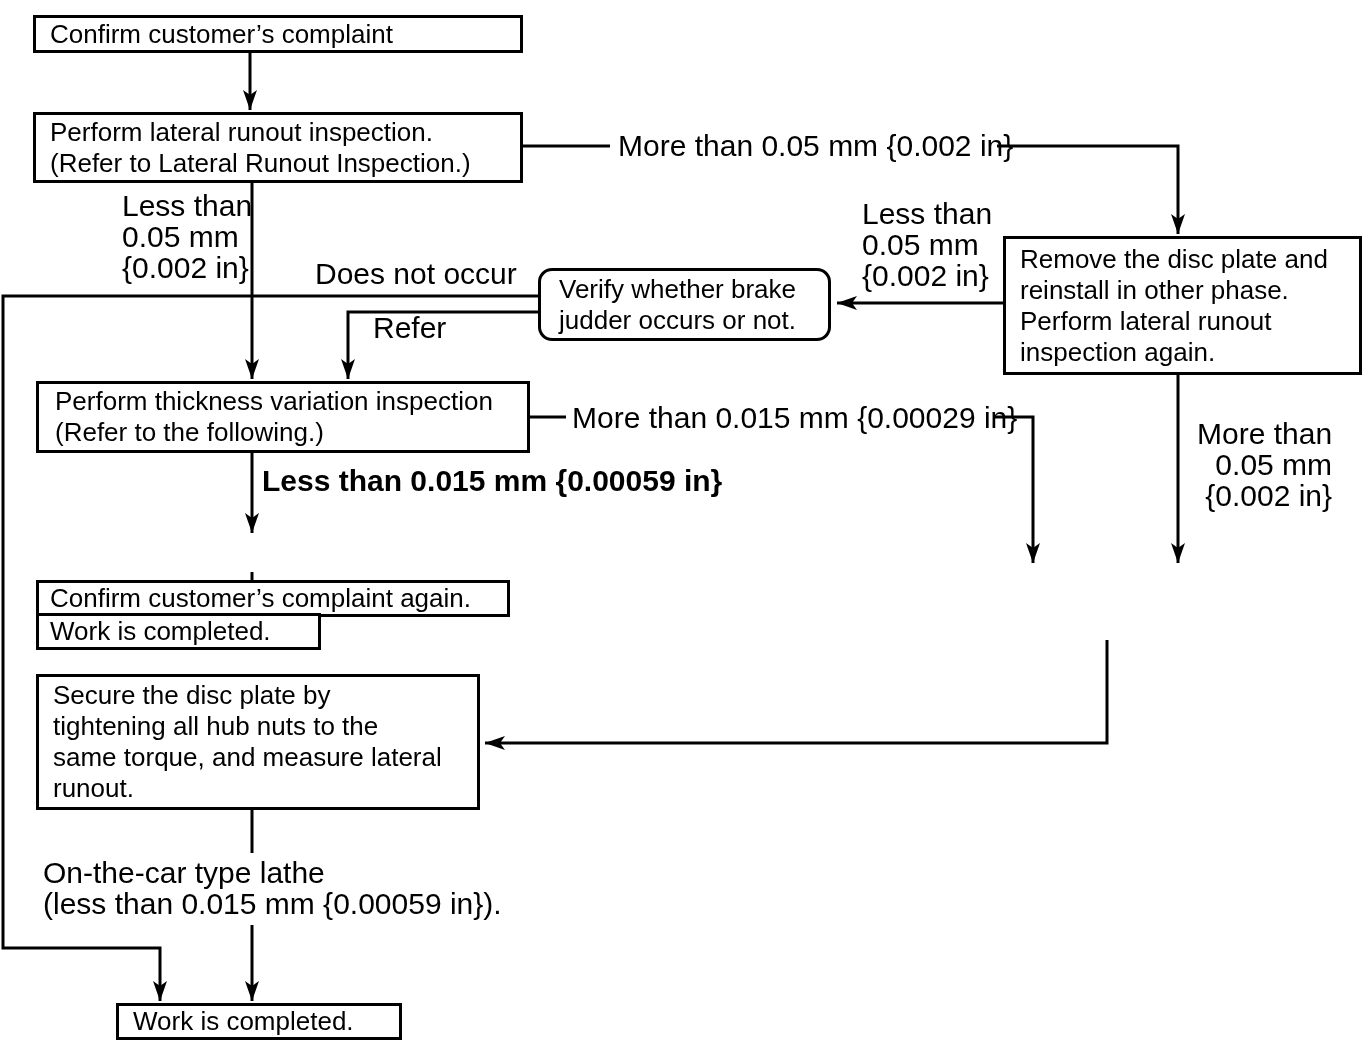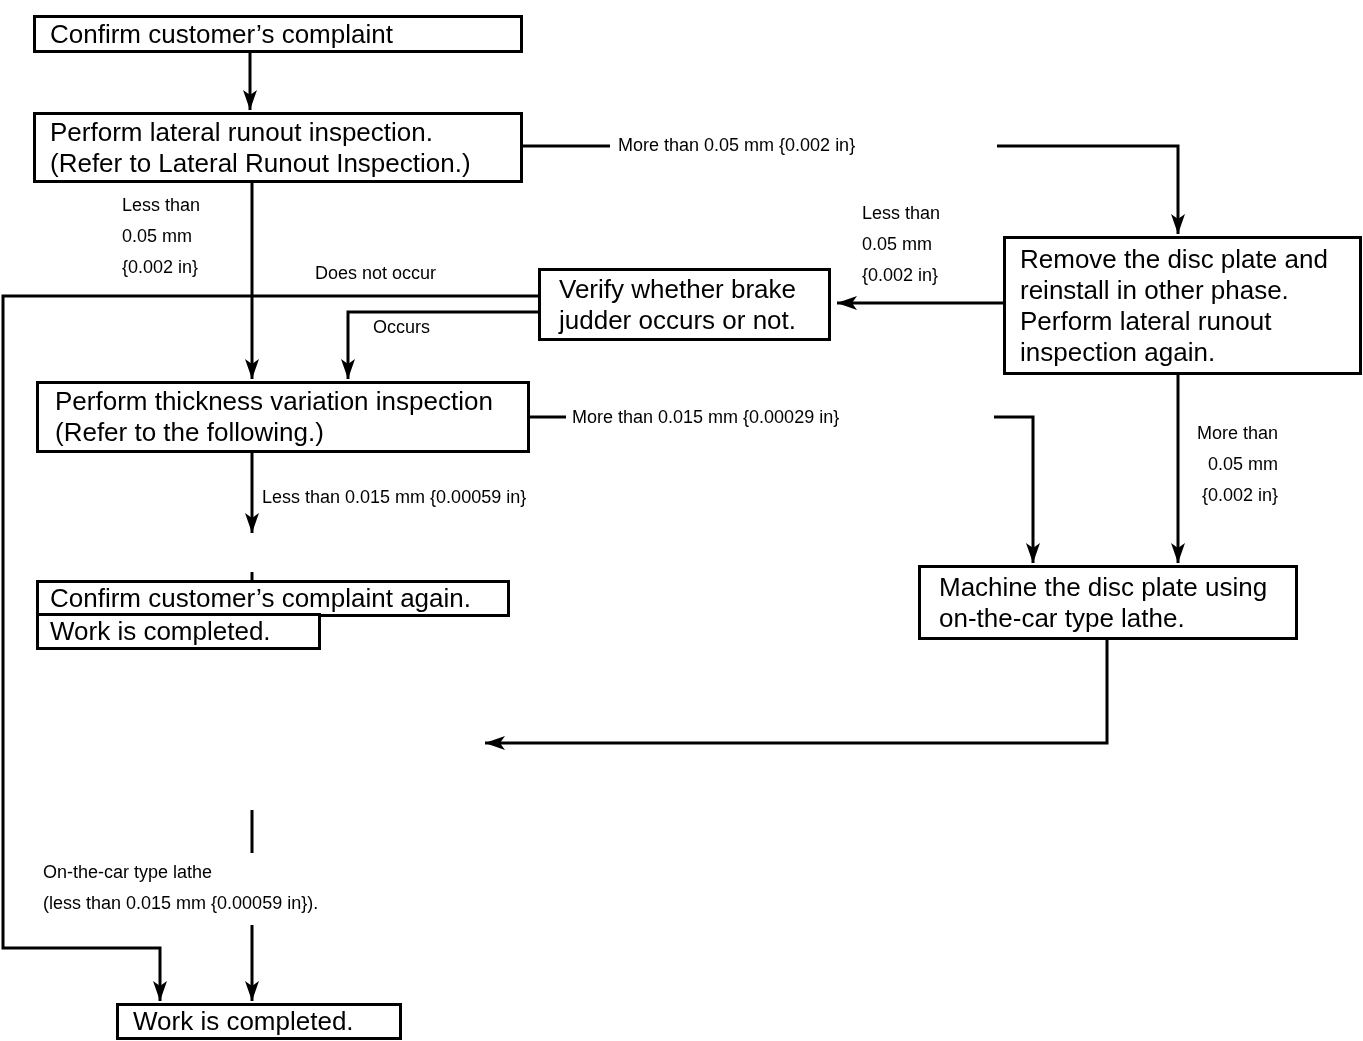--- a/index.html
+++ b/index.html
@@ -9,21 +9,21 @@
   }
   #wires { position:absolute; left:0; top:0; width:1363px; height:1041px; }
   .node {
     position:absolute; box-sizing:border-box;
     border:3px solid #000; background:#fff;
     display:flex; align-items:center;
     padding-left:14px; padding-right:4px;
     font-size:26px; line-height:31px; white-space:pre;
   }
   .elabel {
-    position:absolute; font-size:18px; line-height:31px; white-space:pre;
+    position:absolute; font-size:30px; line-height:31px; white-space:pre;
   }
 </style>
 </head>
 <body>
 
 <div id="stage">
 
   <svg id="wires" viewBox="0 0 1363 1041" fill="none" stroke="#000" stroke-width="3">
     <defs>
       <marker id="arw" markerUnits="userSpaceOnUse" markerWidth="22" markerHeight="16" refX="20" refY="7" orient="auto">
@@ -47,54 +47,56 @@
   <div class="node" style="left:33px; top:15px; width:490px; height:38px;">Confirm customer’s complaint</div>
 
   <div class="node" style="left:1003px; top:236px; width:359px; height:139px;">Remove the disc plate and
 reinstall in other phase.
 Perform lateral runout
 inspection again.</div>
 
   <div class="node" style="left:33px; top:112px; width:490px; height:71px;">Perform lateral runout inspection.
 (Refer to Lateral Runout Inspection.)</div>
 
-  <div class="node" style="left:538px; top:268px; width:293px; height:73px; padding-left:18px;">Verify whether brake
+  <div class="node" style="left:538px; top:268px; width:293px; height:73px; padding-left:18px;border-radius:14px;">Verify whether brake
 judder occurs or not.</div>
 
   <div class="node" style="left:36px; top:381px; width:494px; height:72px; padding-left:16px;">Perform thickness variation inspection
 (Refer to the following.)</div>
 
   <div class="node" style="left:36px; top:535px; width:474px; height:37px; padding-left:11px;margin-top:45px;">Confirm customer’s complaint again.</div>
 
   <div class="node" style="left:36px; top:613px; width:285px; height:37px; padding-left:11px;">Work is completed.</div>
 
-  <div class="node" style="left:918px; top:565px; width:380px; height:75px; padding-left:18px;">Machine the disc plate using
-on-the-car type lathe.</div>
 
+  <div class="node" style="left:36px; top:674px; width:444px; height:136px;">Secure the disc plate by
+tightening all hub nuts to the
+same torque, and measure lateral
+runout.</div>
 
   <div class="node" style="left:116px; top:1003px; width:286px; height:37px;">Work is completed.</div>
 
   <div class="elabel" style="left:618px; top:130px;">More than 0.05 mm {0.002 in}</div>
 
   <div class="elabel" style="left:122px; top:190px;">Less than
 0.05 mm
 {0.002 in}</div>
 
   <div class="elabel" style="left:862px; top:198px;">Less than
 0.05 mm
 {0.002 in}</div>
 
   <div class="elabel" style="left:315px; top:258px;">Does not occur</div>
 
-  <div class="elabel" style="left:373px; top:312px;">Occurs</div>
+  <div class="elabel" style="left:373px; top:312px;">Refer</div>
 
   <div class="elabel" style="left:572px; top:402px;">More than 0.015 mm {0.00029 in}</div>
 
   <div class="elabel" style="left:1197px; top:418px;text-align:right;">More than
 0.05 mm
 {0.002 in}</div>
 
-  <div class="elabel" style="left:262px; top:482px;">Less than 0.015 mm {0.00059 in}</div>
+  <div class="elabel" style="left:262px; top:465px;font-weight:bold;">Less than 0.015 mm {0.00059 in}</div>
 
   <div class="elabel" style="left:43px; top:857px;">On-the-car type lathe
 (less than 0.015 mm {0.00059 in}).</div>
 
 </div>
 
 </body></html>

